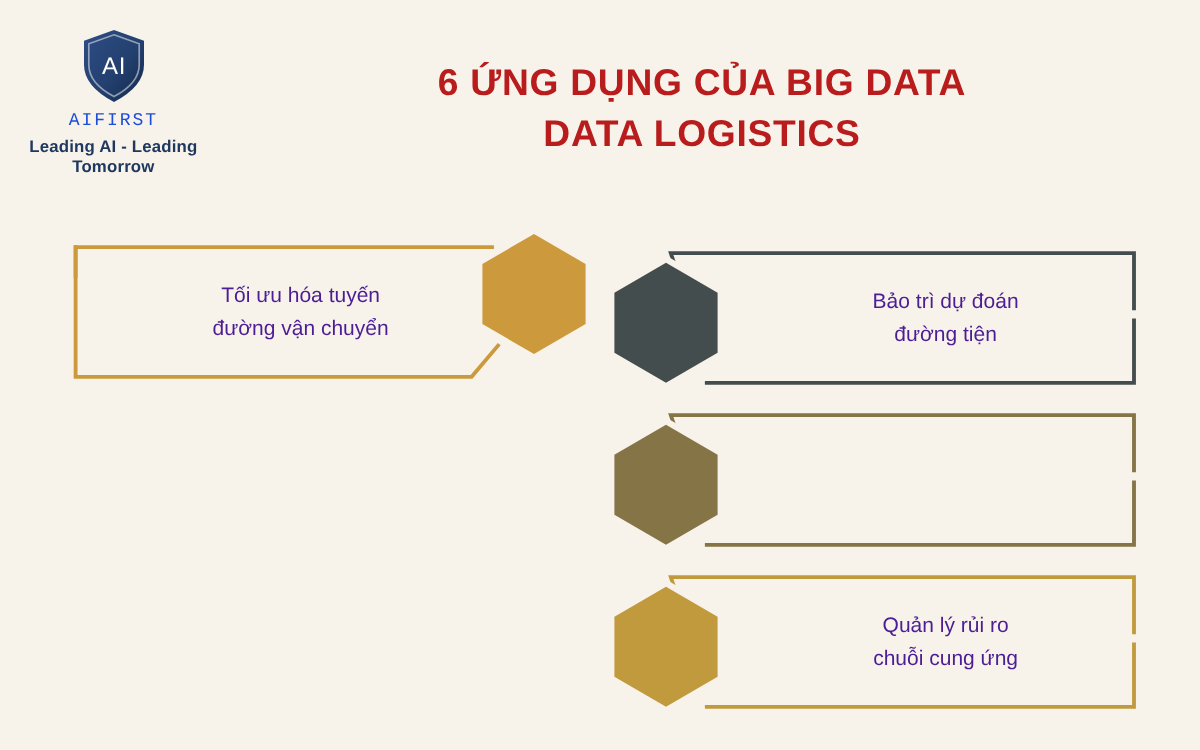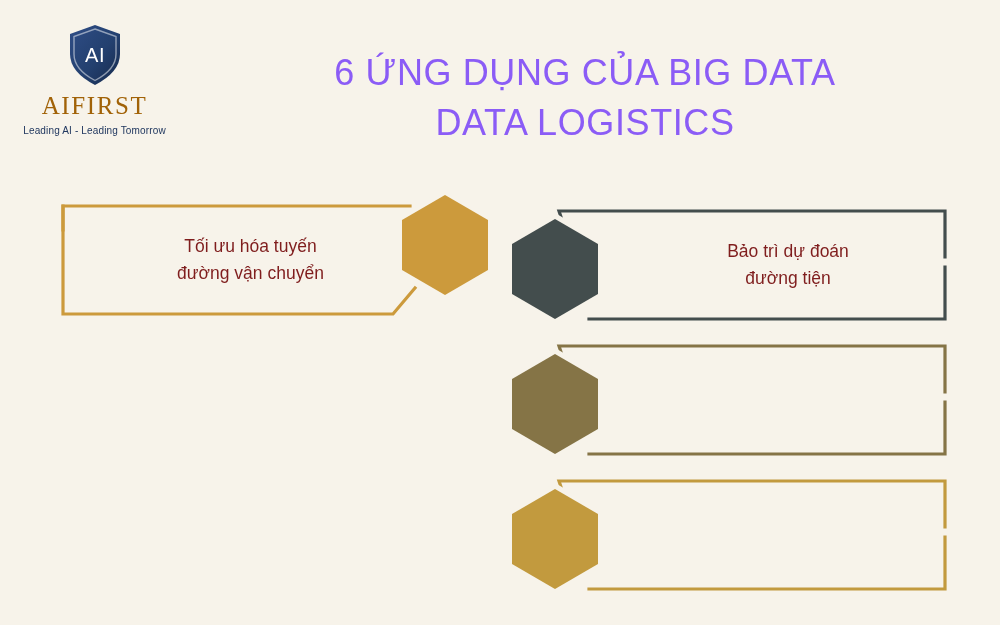--- a/index.html
+++ b/index.html
@@ -32,46 +32,46 @@
     text-align: center;
   }
   .logo-shield {
     width: 54px;
     height: 62px;
     margin: 0 auto;
     display: block;
   }
   .logo-word {
     margin-top: 6px;
-    font-size: 25px;
+    font-size: 15px;
     letter-spacing: 1.6px;
-    color: #a16207;
+    color: #1d4ed8;
     font-weight: 400;
-    font-family: Liberation Serif, serif;
+    font-family: Liberation Mono, monospace;
   }
   .logo-tagline {
     margin-top: 5px;
-    font-size: 10px;
+    font-size: 14px;
     letter-spacing: 0.15px;
     color: #20375f;
-    font-weight: normal;
+    font-weight: bold;
   }
 
   .title-block {
     position: absolute;
     left: 190px;
     top: 48px;
     width: 790px;
     text-align: center;
   }
   .title-line {
-    font-size: 36px;
-    font-weight: normal;
+    font-size: 31px;
+    font-weight: bold;
     letter-spacing: 0.6px;
-    color: #8b5cf6;
+    color: #b91c1c;
     line-height: 1.38;
     font-family: "Liberation Sans", sans-serif;
   }
 
   
   .diagram {
     position: absolute;
     top: 165px;
     left: 0;
     width: 1000px;
@@ -94,21 +94,21 @@
   .item .label {
     position: absolute;
     top: 0;
     height: 140px;
     display: flex;
     align-items: center;
     justify-content: center;
     text-align: center;
     font-size: 17.5px;
     line-height: 1.55;
-    color: #7f1d1d;
+    color: #4c1d95;
     font-family: "Liberation Sans", sans-serif;
     pointer-events: none;
   }
 
   
   .item.left .label {
     left: 18px;
     width: 355px;
   }
   
@@ -206,15 +206,21 @@
 
   <div class="item right" id="item-6">
     <svg class="svg-frame" viewBox="0 0 460 140">
       <path d="M62 40 L54 16 L440 16 L440 62" fill="none" stroke="#c29a3e" stroke-width="3.2" stroke-linejoin="miter" stroke-linecap="square"></path>
       <path d="M440 72 L440 124 L84 124" fill="none" stroke="#c29a3e" stroke-width="3.2" stroke-linejoin="miter" stroke-linecap="square"></path>
       <g>
         <polygon points="50,22 95,48 95,100 50,126 5,100 5,48" fill="none" stroke="#f7f3ea" stroke-width="7"></polygon>
         <polygon points="50,24 93,49 93,99 50,124 7,99 7,49" fill="#c29a3e"></polygon>
       </g>
     </svg>
+    <div class="label">
+      <div>
+        <div>Quản lý rủi ro</div>
+        <div>chuỗi cung ứng</div>
+      </div>
+    </div>
   </div>
 
 </div>
 
 </body></html>

